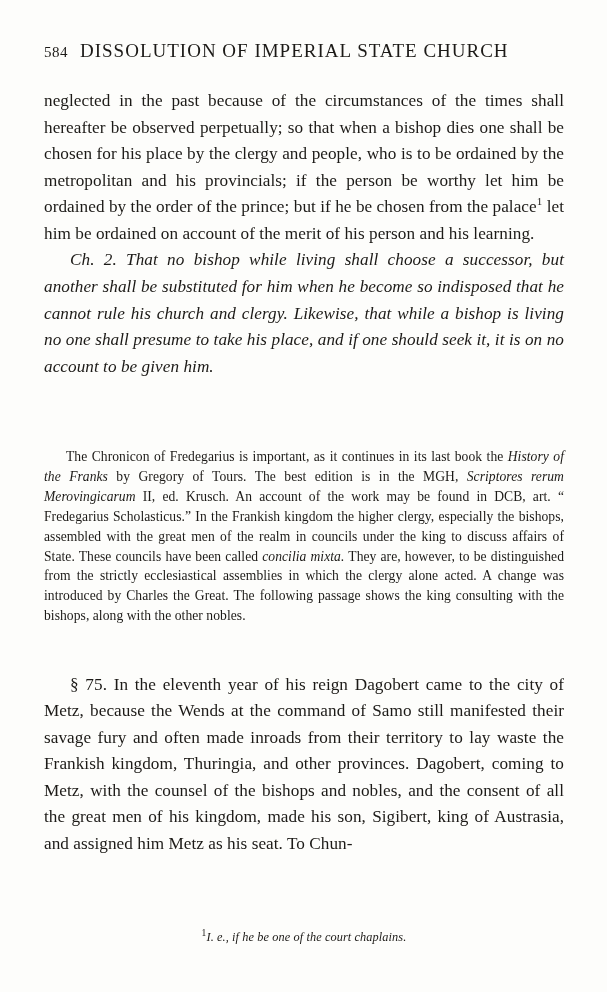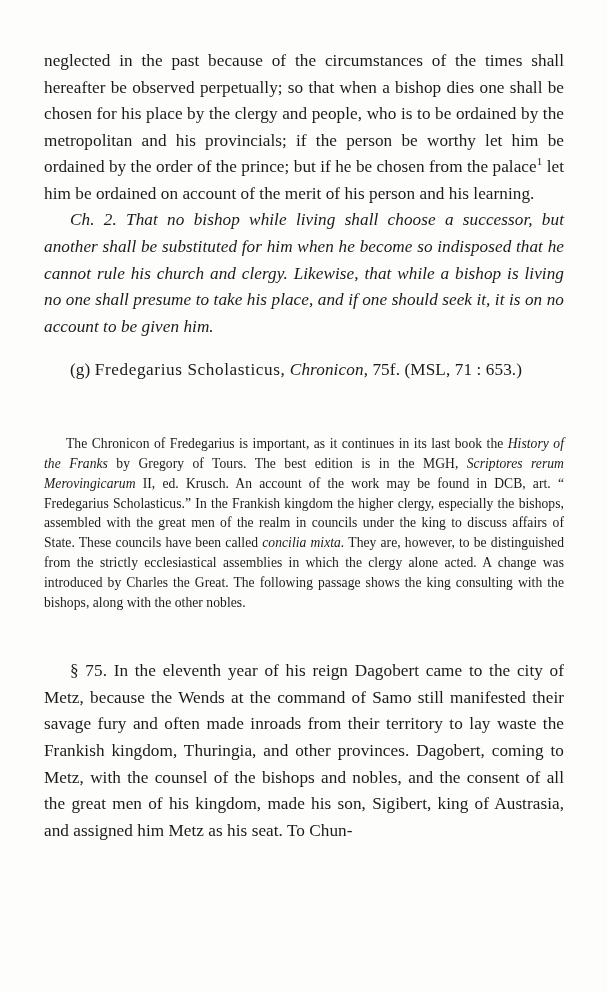--- a/index.html
+++ b/index.html
@@ -110,37 +110,38 @@
     vertical-align: super;
     line-height: 0;
   }
 </style>
 </head>
 <body>
 
 <div class="page">
   <div class="content">
 
+    <div class="running-head">
+      <span class="folio">584</span>
+      <span class="head-title">DISSOLUTION OF IMPERIAL STATE CHURCH</span>
+    </div>
 
     <p class="para"><span>neglected in the past because of the circumstances of the times shall hereafter be observed perpetually; so that when a bishop dies one shall be chosen for his place by the clergy and people, who is to be ordained by the metropolitan and his provincials; if the person be worthy let him be ordained by the order of the prince; but if he be chosen from the palace</span><span class="sup">1</span><span> let him be ordained on account of the merit of his person and his learning.</span></p>
 
     <p class="para indent">Ch. 2.   That no bishop while living shall choose a successor, but another shall be substituted for him when he become so indisposed that he cannot rule his church and clergy. Likewise, that while a bishop is living no one shall presume to take his place, and if one should seek it, it is on no account to be given him.</p>
 
     <div class="gap-md"></div>
 
-    <div class="source-head">
-      <span>(g)</span>
-      <span class="spaced">Fredegarius   Scholasticus,</span>
-      <span class="ital">Chronicon</span><span>, 75f.</span>
-      <span>(MSL, 71 : 653.)</span>
-    </div>
 
     <div class="gap-md"></div>
 
     <p class="note first"><span>The Chronicon of Fredegarius is important, as it continues in its last book the </span><span class="ital">History of the Franks</span><span> by Gregory of Tours.  The best edition is in the MGH, </span><span class="ital">Scriptores rerum Merovingicarum</span><span> II, ed. Krusch. An account of the work may be found in DCB, art. “ Fredegarius Scholasticus.”  In the Frankish kingdom the higher clergy, especially the bishops, assembled with the great men of the realm in councils under the king to discuss affairs of State.  These councils have been called </span><span class="ital">concilia mixta.</span><span>  They are, however, to be distinguished from the strictly ecclesiastical assemblies in which the clergy alone acted. A change was introduced by Charles the Great.  The following passage shows the king consulting with the bishops, along with the other nobles.</span></p>
 
     <div class="gap-lg"></div>
 
     <p class="para indent"><span>§ 75.</span><span>  In the eleventh year of his reign Dagobert came to the city of Metz, because the Wends at the command of Samo still manifested their savage fury and often made inroads from their territory to lay waste the Frankish kingdom, Thuringia, and other provinces.  Dagobert, coming to Metz, with the counsel of the bishops and nobles, and the consent of all the great men of his kingdom, made his son, Sigibert, king of Austrasia, and assigned him Metz as his seat.  To Chun-</span></p>
 
   </div>
 
+  <div class="footnote">
+    <span class="fn-mark">1</span><span class="ital">I. e., if he be one of the court chaplains.</span>
+  </div>
 </div>
 
 </body></html>

